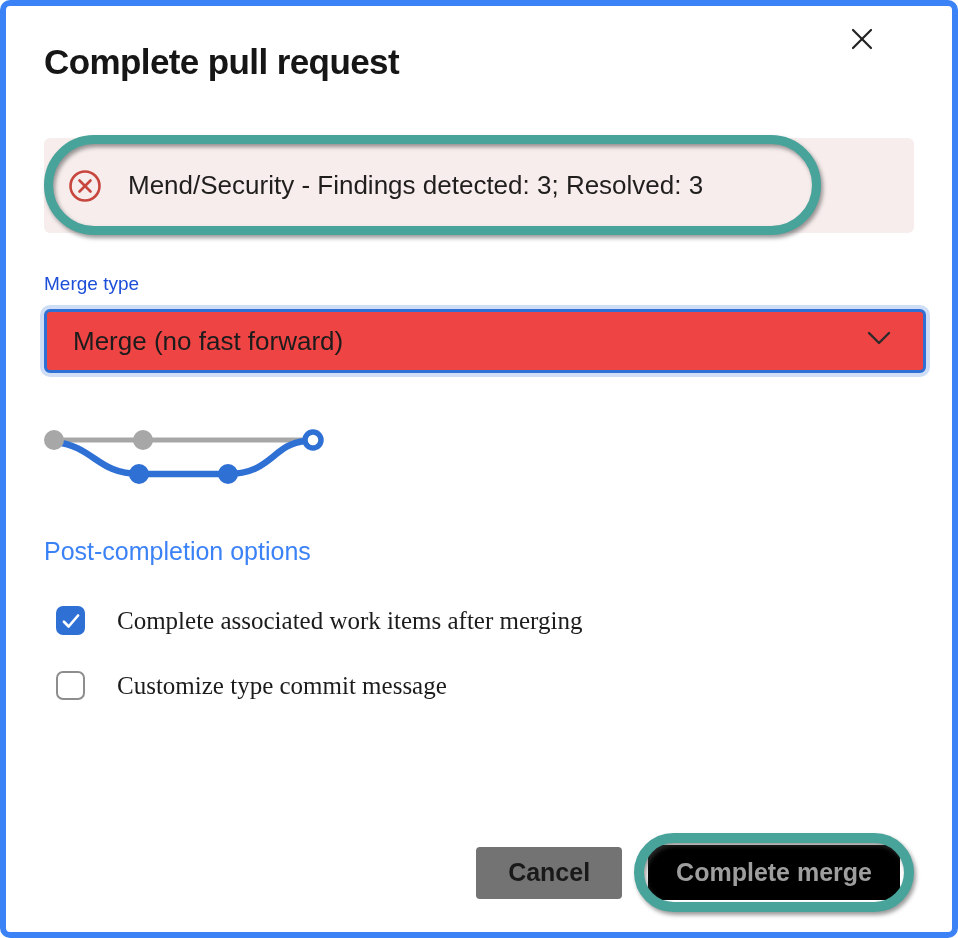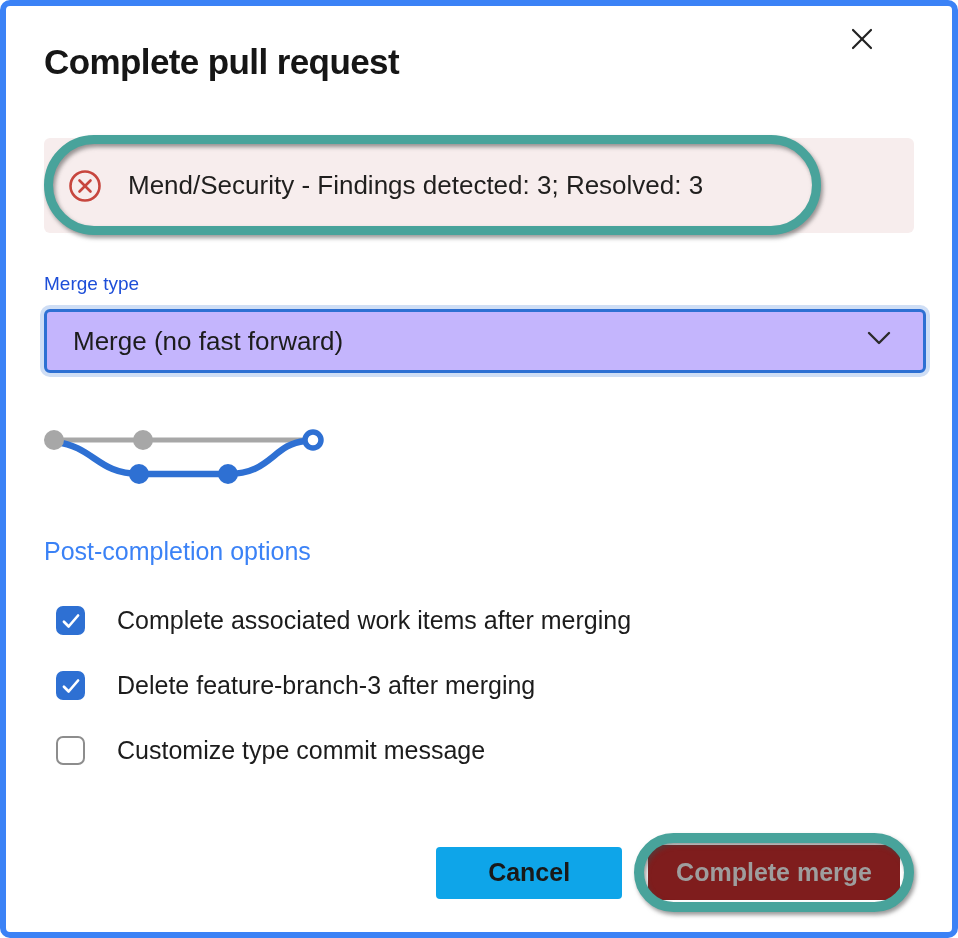--- a/index.html
+++ b/index.html
@@ -49,36 +49,36 @@
     z-index: 5;
   }
   .ring-alert { left: 0px; top: -3px; width: 777px; height: 100px; }
   .ring-complete { left: 0; top: 0; width: 100%; height: 100%; border-width: 10px; border-radius: 42px; }
 
   
   .field-label { margin-top: 40px; font-size: 19px; color: #1d4ed8; }
   .select {
     margin-top: 14px;
     width: 882px; height: 64px;
-    background: #c4b5fd;
+    background: #ef4444;
     border: 3px solid #2e70d3;
     border-radius: 6px;
     box-shadow: 0 0 0 4px #cfdef5;
     display: flex; align-items: center; justify-content: space-between;
     padding: 0 28px 0 26px;
     cursor: pointer;
   }
   .select-value { font-size: 26px; color: #1c1c1c; }
 
   
   .graph { margin-top: 52px; width: 290px; height: 62px; }
 
   
   .section-label { margin-top: 46px; font-size: 25px; color: #3b82f6; }
-  .options { margin-top: 40px; }
+  .options { margin-top: 40px; font-family: Liberation Serif, serif; }
   .option-row { display: flex; align-items: center; margin-bottom: 36px; cursor: pointer; }
   .checkbox {
     width: 29px; height: 29px;
     border: 2px solid #8d8d8d;
     border-radius: 7px;
     background: #fff;
     margin-left: 12px;
     display: flex; align-items: center; justify-content: center;
     flex: 0 0 auto;
   }
@@ -91,28 +91,28 @@
   .footer {
     position: absolute; right: 38px; bottom: 20px;
     display: flex; align-items: center;
   }
   .btn {
     border: none; cursor: pointer;
     font-family: "Liberation Sans", sans-serif;
     font-size: 25px; font-weight: 700;
   }
   .btn-cancel {
-    height: 52px; padding: 0 52px;
-    background: #0ea5e9; color: #191919;
+    height: 52px; padding: 0 32px;
+    background: #737373; color: #191919;
     border-radius: 4px;
   }
   .complete-wrap { position: relative; padding: 12px 14px; margin-left: 12px; }
   .btn-complete {
     height: 55px; padding: 0 28px;
-    background: #7f1d1d; color: #9e9e9e;
+    background: #000000; color: #9e9e9e;
     border-radius: 9px;
     cursor: default;
   }
 </style>
 </head>
 <body>
 
 <div class="dialog">
 
   <div class="header">
@@ -165,28 +165,20 @@
   <div class="options">
     <div class="option-row">
       <span class="checkbox checked">
         <svg width="22" height="22" viewBox="0 0 28 28">
           <polyline points="5,15 11,21 23,7" fill="none" stroke="#fff" stroke-width="3.4" stroke-linecap="round" stroke-linejoin="round"></polyline>
         </svg>
       </span>
       <span class="option-label">Complete associated work items after merging</span>
     </div>
     <div class="option-row">
-      <span class="checkbox checked">
-        <svg width="22" height="22" viewBox="0 0 28 28">
-          <polyline points="5,15 11,21 23,7" fill="none" stroke="#fff" stroke-width="3.4" stroke-linecap="round" stroke-linejoin="round"></polyline>
-        </svg>
-      </span>
-      <span class="option-label">Delete feature-branch-3 after merging</span>
-    </div>
-    <div class="option-row">
       <span class="checkbox">
         
       </span>
       <span class="option-label">Customize type commit message</span>
     </div>
   </div>
 
   <div class="footer">
     <button class="btn btn-cancel">Cancel</button>
     <div class="complete-wrap">

